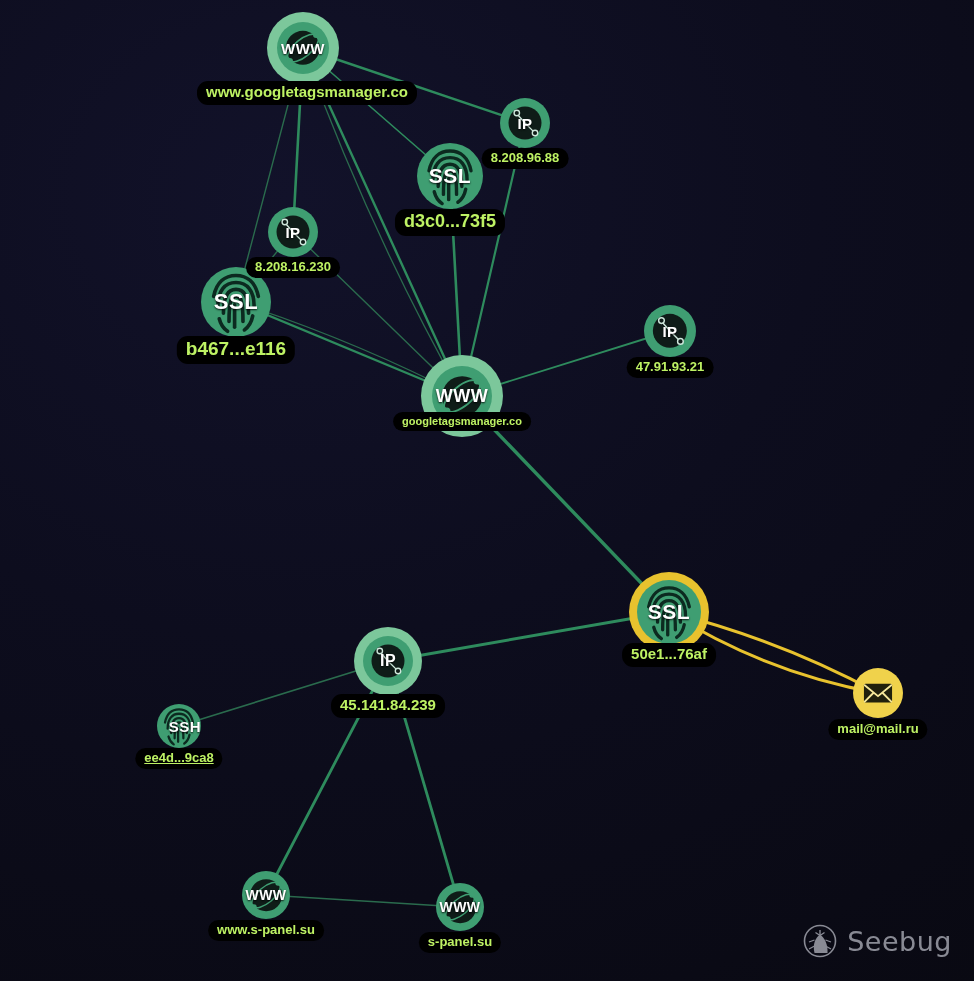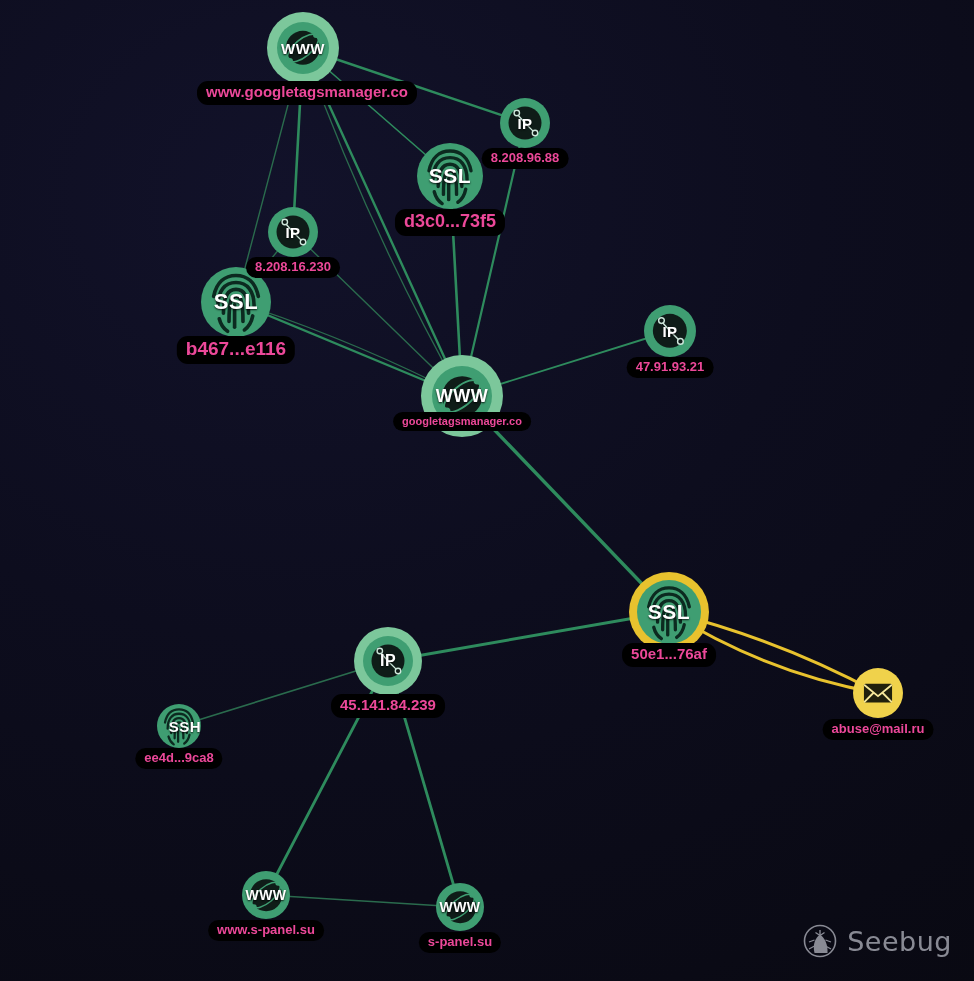--- a/index.html
+++ b/index.html
@@ -56,21 +56,21 @@
     font-weight: bold;
     letter-spacing: 0.5px;
     text-shadow: 0 1px 2px rgba(0,0,0,0.85);
     white-space: nowrap;
     z-index: 4;
   }
   .node-label {
     position: absolute;
     transform: translate(-50%, 0);
     background: #000000;
-    color: #ec4899;
+    color: #bef264;
     font-weight: bold;
     border-radius: 11px;
     padding: 3px 9px 4px 9px;
     white-space: nowrap;
     z-index: 20;
     line-height: 1.1;
   }
   #watermark {
     position: absolute;
     right: 22px;
@@ -250,36 +250,36 @@
       </div>
       <div class="node-label" style="left: 388px; top: 694px; font-size: 15px;">45.141.84.239</div>
       <div class="node" style="left: 878px; top: 693px; width: 50px; height: 50px;">
         <div class="node-body" style="width: 50px; height: 50px; background: rgb(240, 210, 75);">
           <svg width="37.5" height="37.5" viewBox="0 0 48 48" class="glyph-svg">
             <rect x="6" y="12" width="36" height="24" rx="2" fill="#20200c"></rect>
             <path d="M7 14 L24 28 L41 14 M7 35 L18 24 M41 35 L30 24" fill="none" stroke="#f5e79a" stroke-width="2.4" stroke-linecap="round"></path>
           </svg>
         </div>
       </div>
-      <div class="node-label" style="left: 878px; top: 719px; font-size: 13px;">abuse@mail.ru</div>
+      <div class="node-label" style="left: 878px; top: 719px; font-size: 13px;">mail@mail.ru</div>
       <div class="node" style="left: 179px; top: 726px; width: 44px; height: 44px;">
         <div class="node-body" style="width: 44px; height: 44px; background: rgb(63, 158, 114); justify-content: flex-end;">
           <svg width="42" height="42" viewBox="0 0 48 48" class="glyph-svg">
             <path d="M8 20 C10 10 16 5 24 5 C32 5 38 10 40 20" fill="none" stroke="#0c2a20" stroke-width="2.6" stroke-linecap="round"></path>
             <path d="M11 27 C11 16 16 10 24 10 C32 10 37 16 37 27" fill="none" stroke="#0c2a20" stroke-width="2.6" stroke-linecap="round"></path>
             <path d="M15 32 C15 20 18 15 24 15 C30 15 33 20 33 32" fill="none" stroke="#0c2a20" stroke-width="2.6" stroke-linecap="round"></path>
             <path d="M19 38 C19 25 20 20 24 20 C28 20 29 25 29 38" fill="none" stroke="#0c2a20" stroke-width="2.6" stroke-linecap="round"></path>
             <path d="M23 42 L23 26" fill="none" stroke="#0c2a20" stroke-width="2.6" stroke-linecap="round"></path>
             <path d="M12 36 C13 40 15 43 18 45" fill="none" stroke="#0c2a20" stroke-width="2.6" stroke-linecap="round"></path>
             <path d="M36 34 C35 39 33 42 30 44" fill="none" stroke="#0c2a20" stroke-width="2.6" stroke-linecap="round"></path>
           </svg>
           <span class="node-text" style="font-size: 15px;">SSH</span>
         </div>
       </div>
-      <div class="node-label" style="left: 179px; top: 748px; font-size: 13px;">ee4d...9ca8</div>
+      <div class="node-label" style="left: 179px; top: 748px; font-size: 13px; text-decoration: underline;">ee4d...9ca8</div>
       <div class="node" style="left: 266px; top: 895px; width: 48px; height: 48px;">
         <div class="node-body" style="width: 48px; height: 48px; background: rgb(63, 158, 114);">
           <div class="node-inner-dark" style="width: 31.68px; height: 31.68px;"></div>
           <svg width="42" height="42" viewBox="0 0 48 48" class="glyph-svg">
             <g stroke="#3f9e72" stroke-width="1.7" fill="none">
               <ellipse cx="24" cy="24" rx="20" ry="9" transform="rotate(-40 24 24)"></ellipse>
               <circle cx="38" cy="10" r="2.6" fill="#3f9e72"></circle>
               <circle cx="10" cy="38" r="2.6" fill="#3f9e72"></circle>
             </g>
           </svg>

